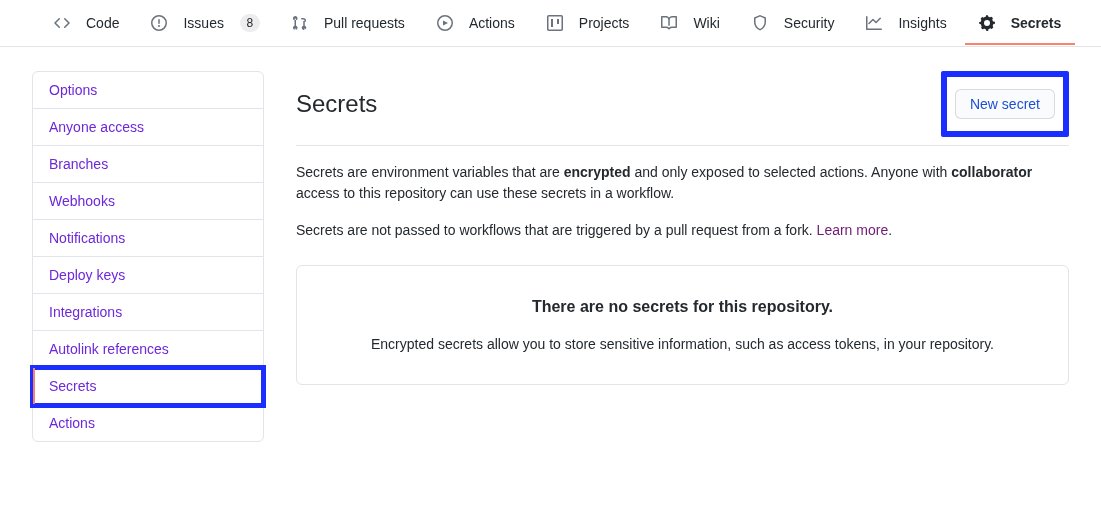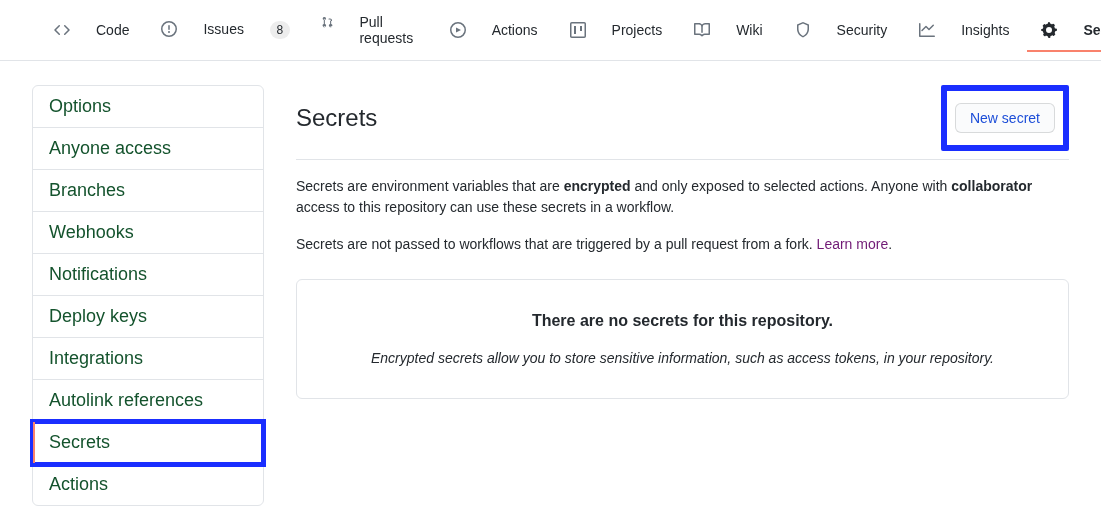--- a/index.html
+++ b/index.html
@@ -12,21 +12,22 @@
   }
   .repo-nav {
     display: flex;
     align-items: center;
     padding: 0 24px 0 40px;
     border-bottom: 1px solid #e1e4e8;
     gap: 4px;
   }
   .repo-nav-item {
     display: flex;
-    gap: 26px;
+    align-items: center;
+    gap: 16px;
     padding: 14px 14px 12px 14px;
     cursor: pointer;
     color: #24292e;
     font-size: 14px;
     border-bottom: 2px solid transparent;
   }
   .repo-nav-item svg { fill: #6a737d; }
   .repo-nav-item.selected {
     border-bottom: 2px solid #f9826c;
     font-weight: 600;
@@ -51,22 +52,22 @@
   .sidebar {
     width: 232px;
     flex-shrink: 0;
     border: 1px solid #e1e4e8;
     border-radius: 6px;
   }
   .sidebar-item {
     padding: 10px 16px;
     border-bottom: 1px solid #e1e4e8;
     cursor: pointer;
-    color: #14532d;
-    font-size: 18px;
+    color: #6d28d9;
+    font-size: 14px;
     position: relative;
   }
   .sidebar-item:last-child { border-bottom: none; }
   .sidebar-item.selected::before {
     content:"";
     position:absolute;
     left:0; top:0; bottom:0;
     width:2px;
     background:#f9826c;
   }
@@ -115,21 +116,20 @@
     margin-top: 24px;
   }
   .blankslate-title {
     font-size: 16px;
     font-weight: 600;
     margin: 0 0 20px 0;
   }
   .blankslate-text {
     margin: 0;
     color: #24292e;
-    font-style: italic;
   }
 </style>
 </head>
 <body>
 
 <nav class="repo-nav">
   <div class="repo-nav-item">
     <svg width="16" height="16" viewBox="0 0 16 16">
         <path d="M4.72 3.22a.75.75 0 011.06 1.06L2.06 8l3.72 3.72a.75.75 0 11-1.06 1.06L.47 8.53a.75.75 0 010-1.06l4.25-4.25zm6.56 0a.75.75 0 10-1.06 1.06L13.94 8l-3.72 3.72a.75.75 0 101.06 1.06l4.25-4.25a.75.75 0 000-1.06l-4.25-4.25z"></path>
       </svg>

